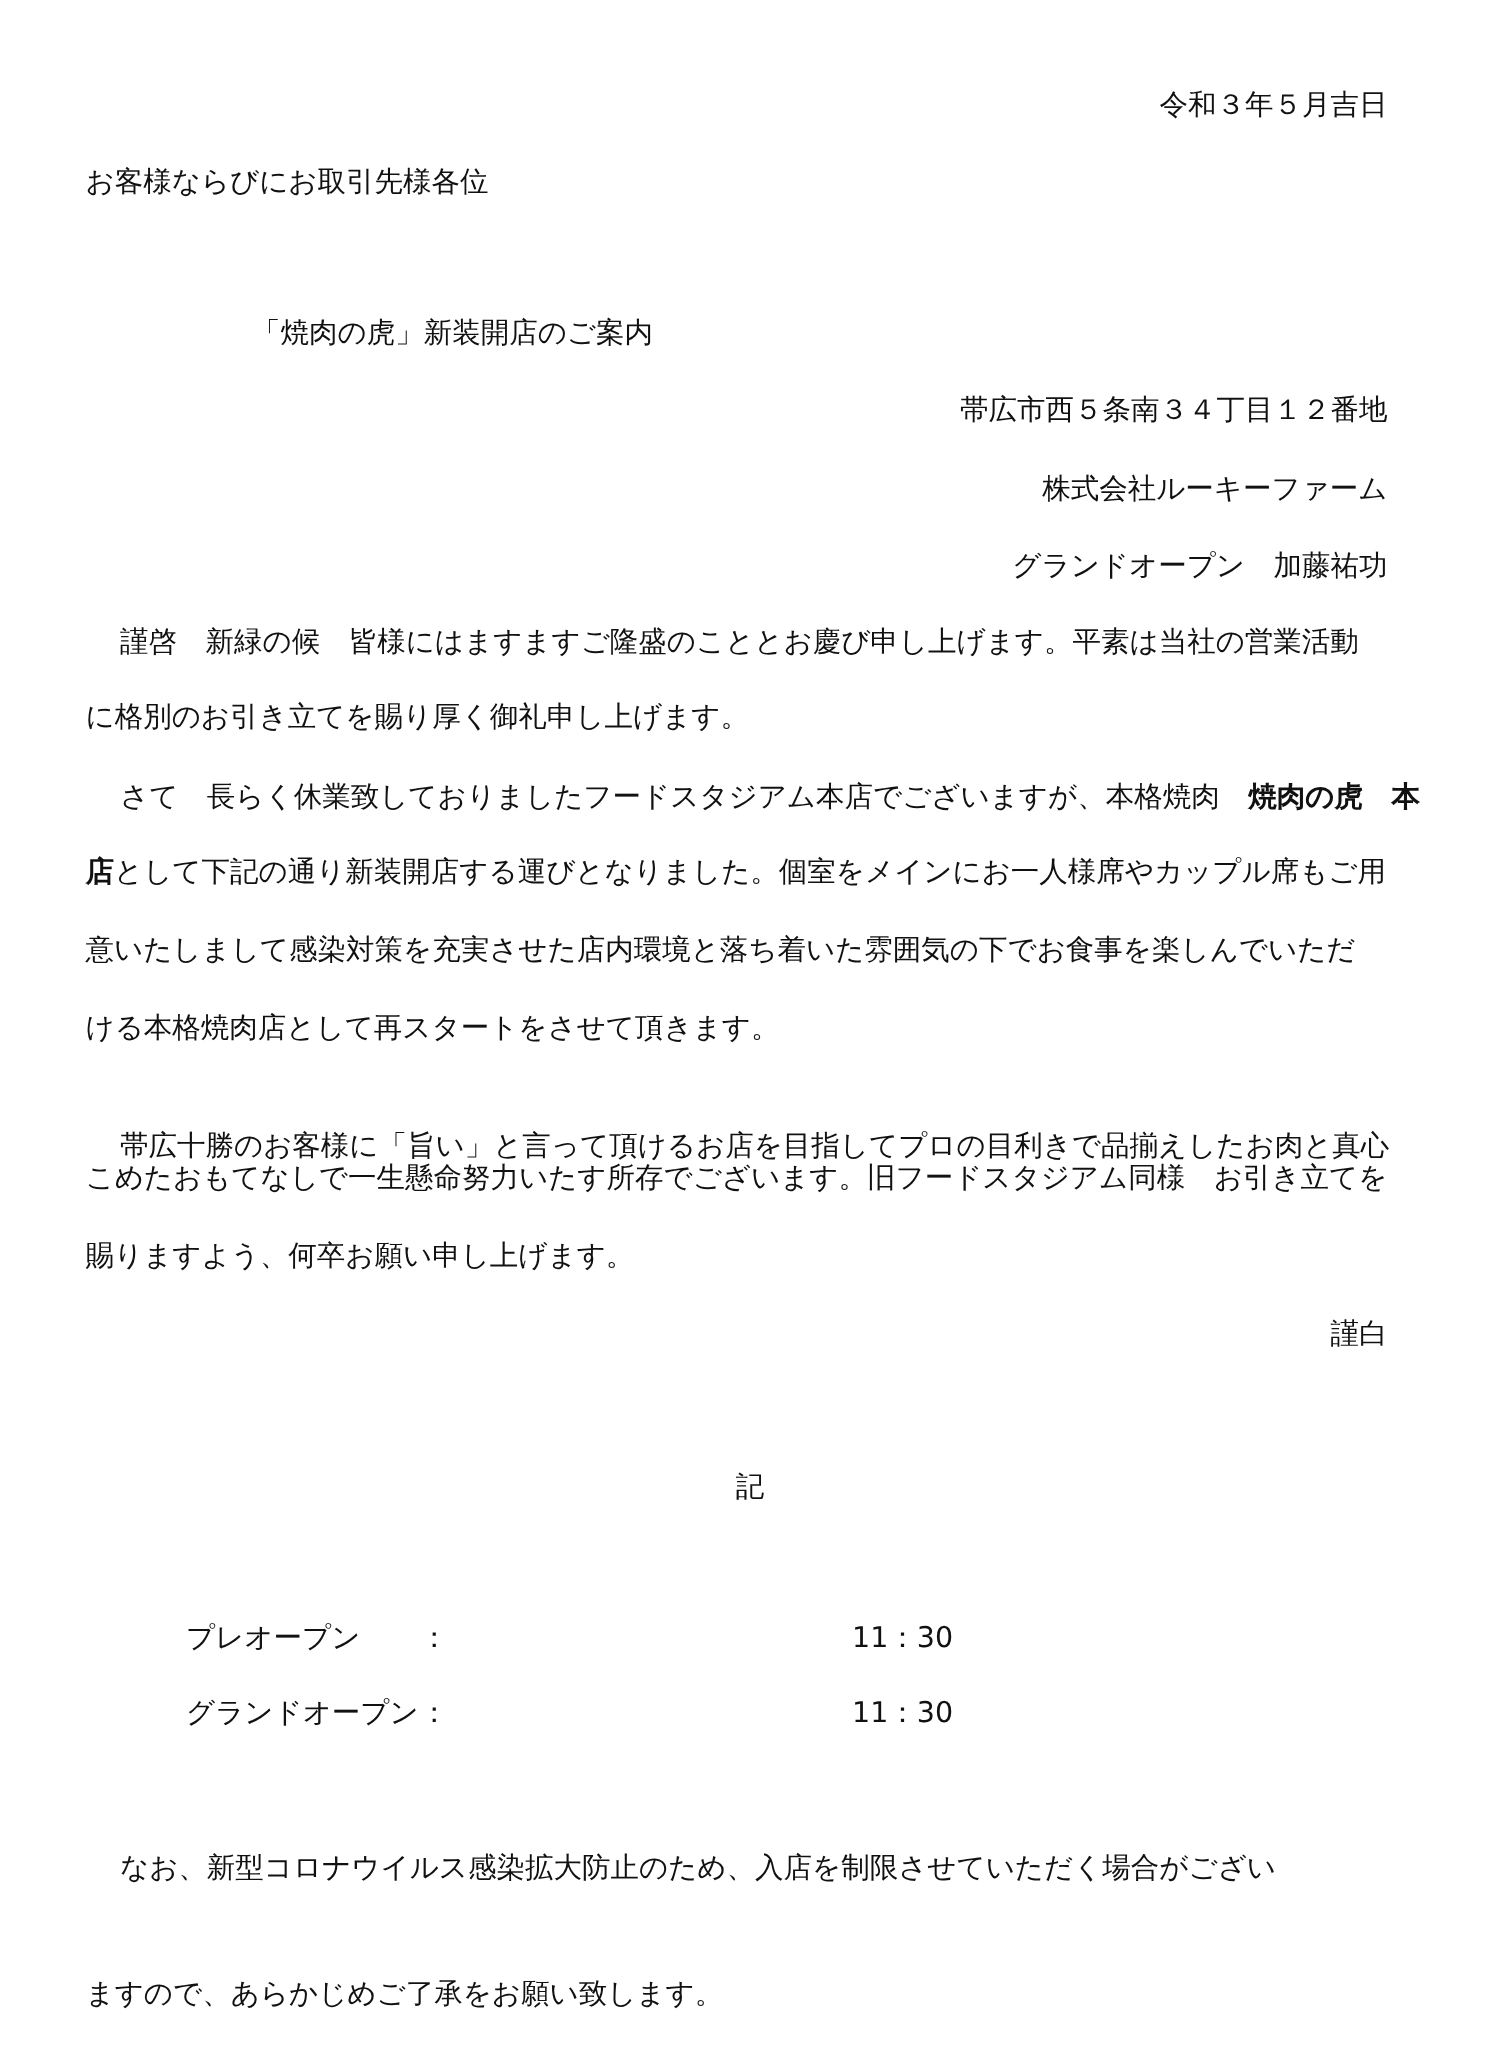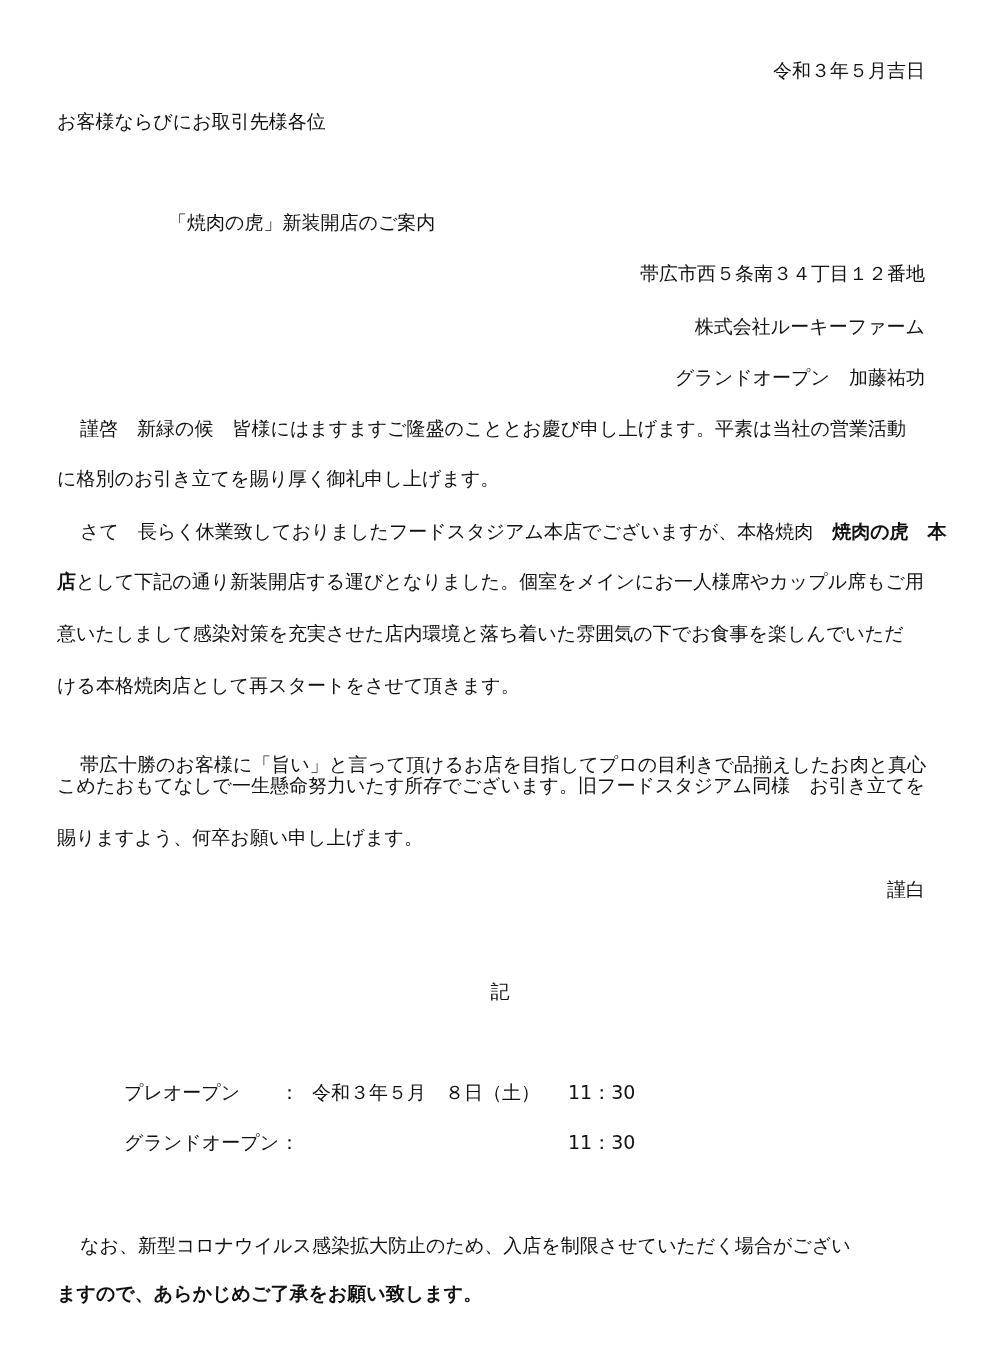--- a/index.html
+++ b/index.html
@@ -45,24 +45,23 @@
   <div class="line" style="top:721px; left:80px;margin-top:30px;">帯広十勝のお客様に「旨い」と言って頂けるお店を目指してプロの目利きで品揃えしたお肉と真心</div>
   <div class="line left" style="top:772px;">こめたおもてなしで一生懸命努力いたす所存でございます。旧フードスタジアム同様　お引き立てを</div>
   <div class="line left" style="top:824px;">賜りますよう、何卒お願い申し上げます。</div>
   <div class="line right" style="top:876px;">謹白</div>
 
   <div class="line center" style="top:978px;">記</div>
 
   <div class="line" style="top:1079px; left:0; width:840px; height:26px;">
     <span class="sched-label">プレオープン</span>
     <span class="sched-colon">：</span>
-    <span class="sched-date">令和３年５月　８日（土）</span>
     <span class="sched-time">11：30</span>
   </div>
   <div class="line" style="top:1129px; left:0; width:1000px; height:26px;">
     <span class="sched-label">グランドオープン</span>
     <span class="sched-colon">：</span>
     <span class="sched-time">11：30</span>
   </div>
 
   <div class="line" style="top:1232px; left:80px;">なお、新型コロナウイルス感染拡大防止のため、入店を制限させていただく場合がござい</div>
-  <div class="line left" style="top:1280px;font-weight:bold;">ますので、あらかじめご了承をお願い致します。</div>
+  <div class="line left" style="top:1316px;">ますので、あらかじめご了承をお願い致します。</div>
 </div>
 
 </body></html>

